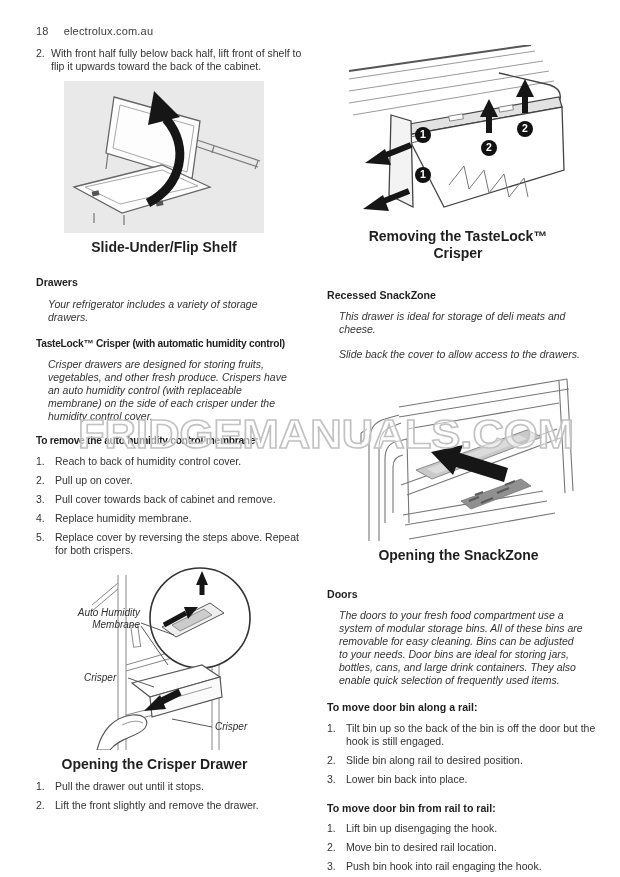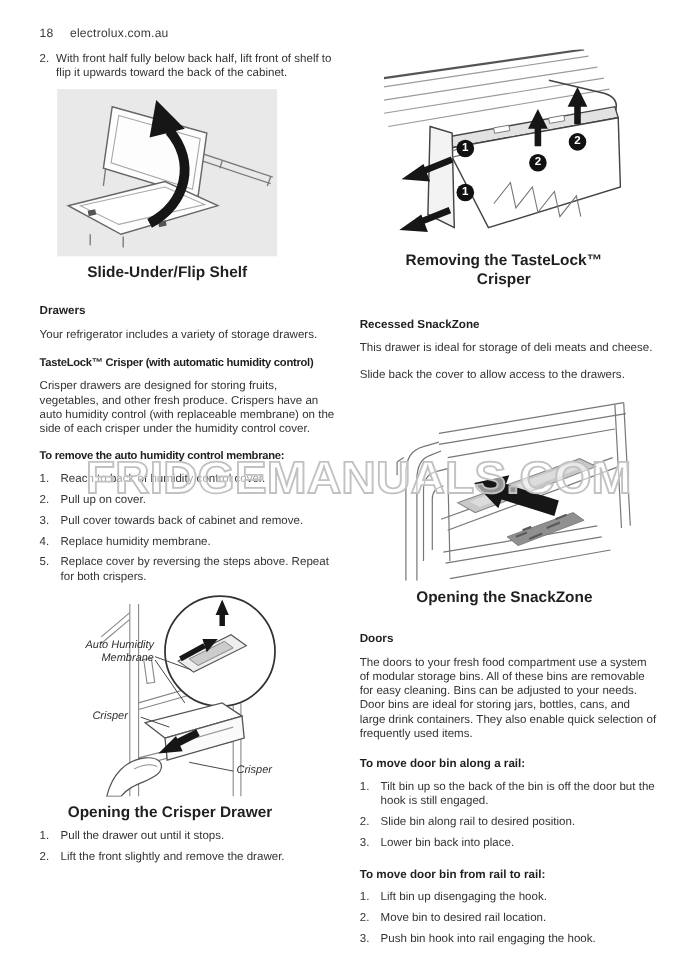--- a/index.html
+++ b/index.html
@@ -6,21 +6,21 @@
   .page{
     position:relative;width:620px;height:877px;background:#ffffff;
     font-family:"Liberation Sans",sans-serif;color:#333;overflow:hidden;
   }
   .hdr{position:absolute;top:25px;left:36px;display:flex;gap:15px;
        font-size:11px;color:#3c3c3c;letter-spacing:.2px;}
   .cols{position:absolute;top:47px;left:36px;display:flex;gap:21px;}
   .col{width:270px;font-size:10.5px;line-height:1.24;color:#333;}
   .h{font-weight:bold;color:#1f1f1f;font-size:10.6px;margin:0;}
   .nw{white-space:nowrap;letter-spacing:-0.25px;font-size:10.2px;}
-  p{margin:0;}
+  p{margin:12px;font-style:italic;}
   .mt6{margin-top:6px;}.mt8{margin-top:8px;}
   .mt12{margin-top:12px;}.mt14{margin-top:14px;}.mt16{margin-top:16px;}
   .mt20{margin-top:20px;}.mt24{margin-top:24px;}.mt26{margin-top:26px;}
 
   .step{display:flex;}
   .step .n{width:15px;flex:none;}
   .step .t{flex:1;}
 
   .fig{position:relative;}
   .graybox{background:#e9e9e9;}
@@ -51,21 +51,21 @@
 
   <div class="cols">
 
     <div class="col">
 
       <div class="step">
         <span class="n">2.</span>
         <span class="t">With front half fully below back half, lift front of shelf to flip it upwards toward the back of the cabinet.</span>
       </div>
 
-      <div class="fig mt8" style="width:200px;margin-left:16px;">
+      <div class="fig mt8" style="width:200px;margin-left:28px;">
         <svg class="graybox" width="200" height="152" viewBox="0 0 200 152">
 
           <g stroke="#7a7a7a" stroke-width="1.2" fill="none">
             <path d="M112 52 L196 80"></path>
             <path d="M110 58 L194 86"></path>
             <path d="M194 80 L191 88"></path>
             <path d="M150 65 L148 72"></path>
           </g>
 
           <polygon points="50,16 136,40 128,98 42,72" fill="#fdfdfd" stroke="#666" stroke-width="1.3"></polygon>

